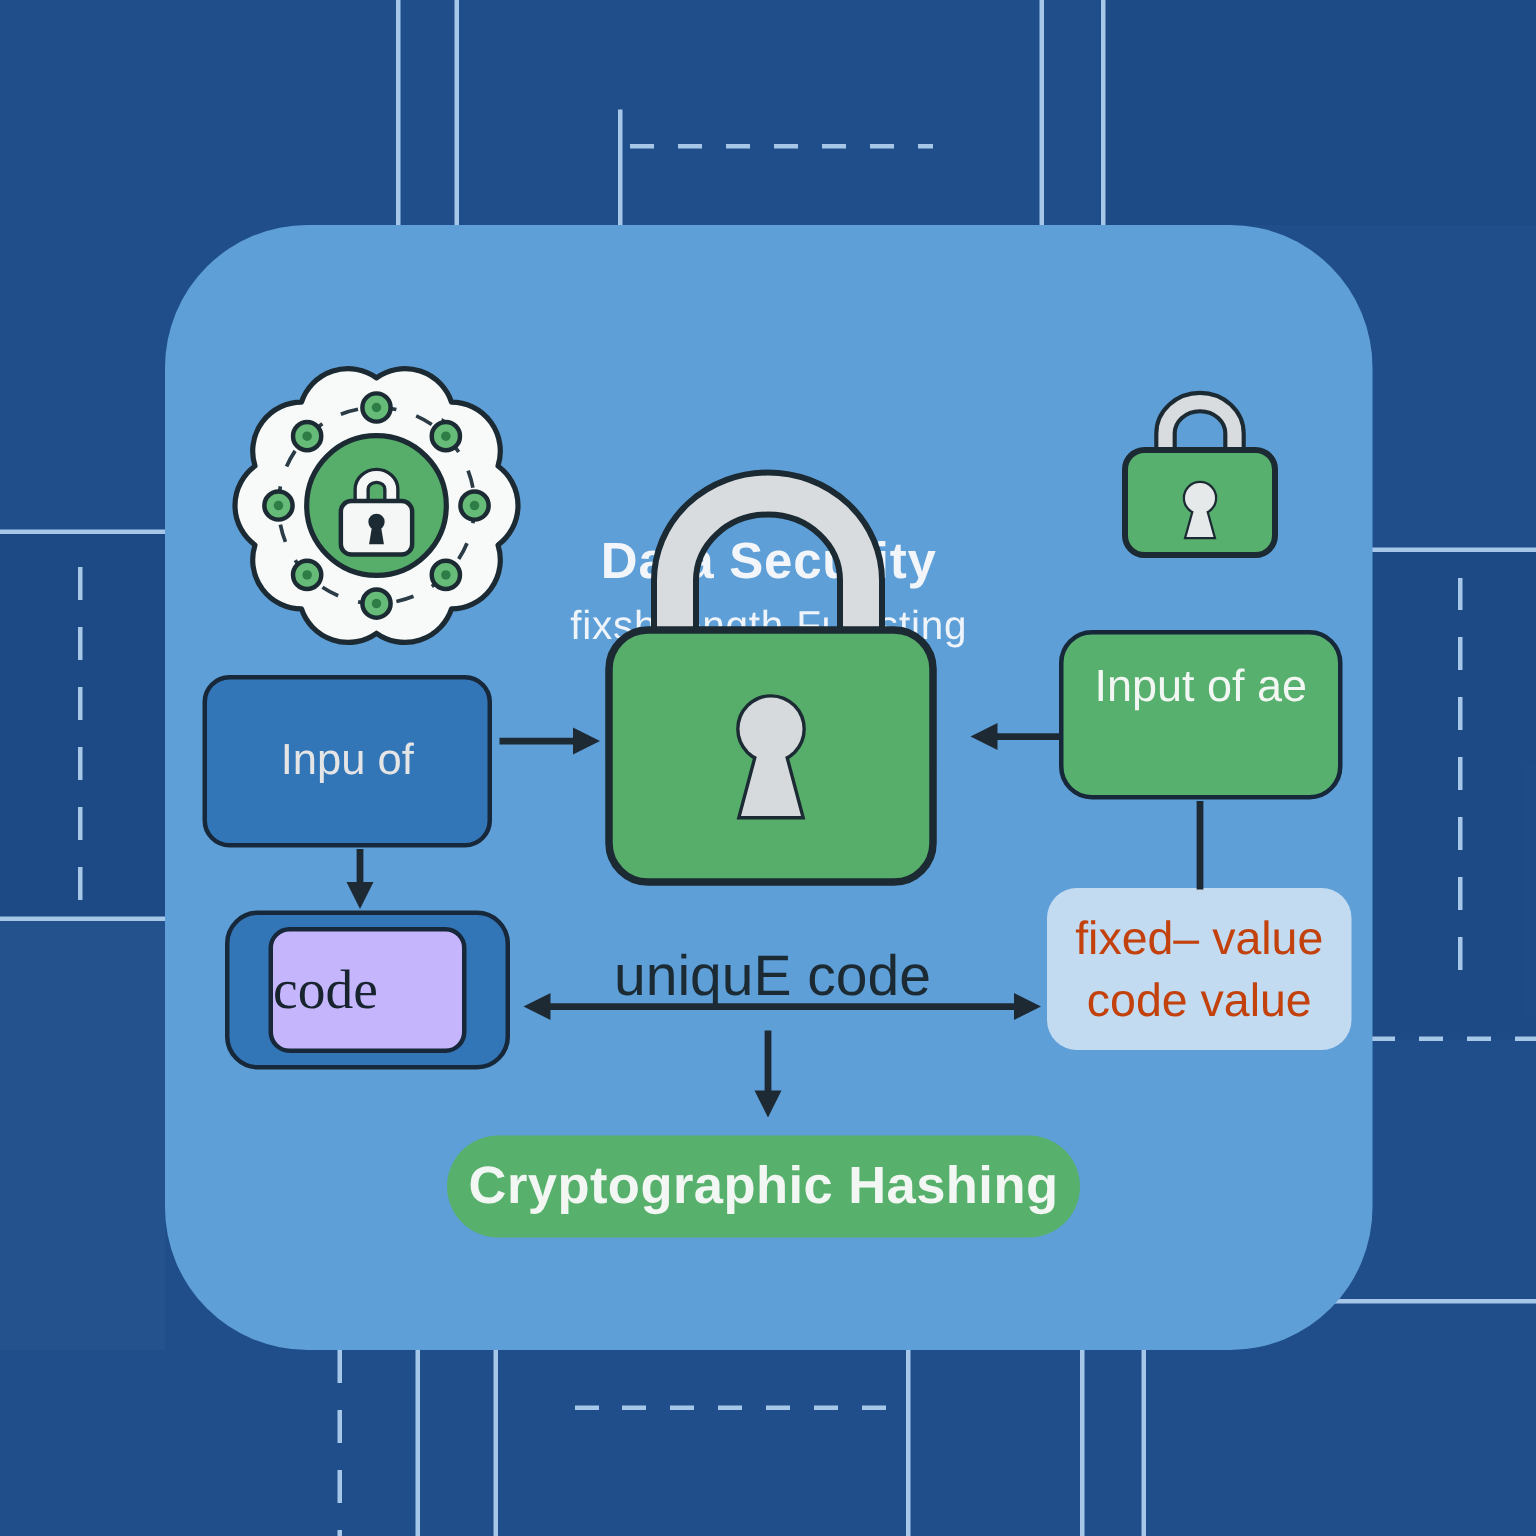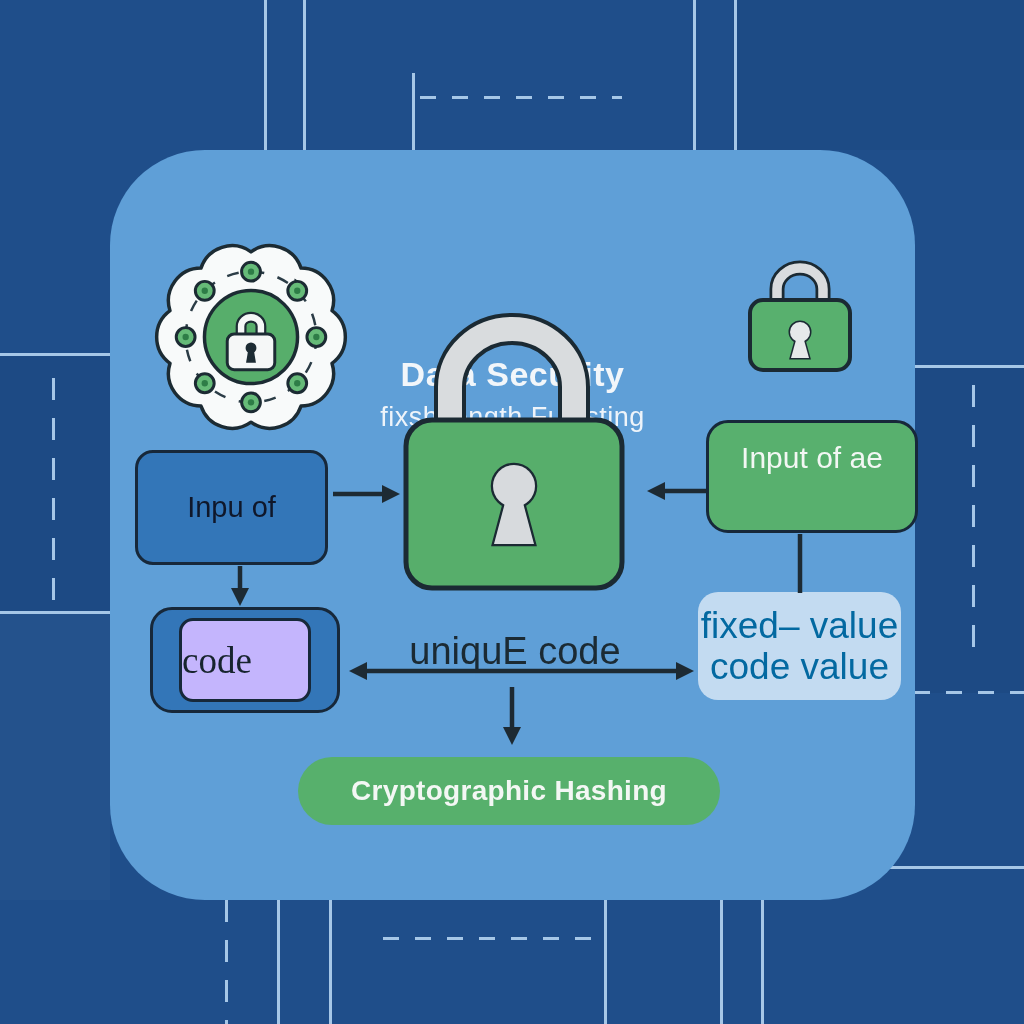--- a/index.html
+++ b/index.html
@@ -15,36 +15,36 @@
         border-radius:95px;background:#5f9fd7;}
   .title{position:absolute;left:0;top:205px;width:805px;text-align:center;
          color:#f2f6fa;font-size:34px;font-weight:700;letter-spacing:.5px;}
   .subtitle{position:absolute;left:0;top:252px;width:805px;text-align:center;
          color:#eef4fa;font-size:27px;font-weight:500;letter-spacing:.5px;}
   .icon{position:absolute;}
   .flow{position:absolute;left:0;top:0;width:1024px;height:1024px;pointer-events:none;}
   .box{position:absolute;box-sizing:border-box;display:flex;flex-direction:column;
        align-items:center;justify-content:center;text-align:center;}
   .box-left{left:135px;top:450px;width:193px;height:115px;border-radius:18px;
-       background:#3376b8;border:3.5px solid #17283a;color:#0f172a;
+       background:#3376b8;border:3.5px solid #17283a;color:#e5e5e5;
        font-size:29px;font-weight:500;line-height:39px;}
-  .box-right{left:706px;top:420px;width:212px;height:113px;border-radius:22px;
+  .box-right{left:706px;top:420px;width:189px;height:113px;border-radius:22px;
        background:#58b06e;border:3.5px solid #17283a;color:#f2f7f3;
        font-size:30px;font-weight:500;justify-content:flex-start;padding-top:18px;}
   .code-outer{left:150px;top:607px;width:190px;height:106px;border-radius:22px;
        background:#3376b8;border:3.5px solid #17283a;}
   .code-inner{position:relative;width:126px;height:78px;border-radius:14px;
        background:#c4b5fd;border:3px solid #17283a;display:flex;align-items:center;
        justify-content:flex-start;color:#17242e;font-size:37px;font-family:Liberation Serif, serif;}
   .unique{position:absolute;left:340px;top:630px;width:350px;text-align:center;
        color:#1b2a33;font-size:38px;font-weight:500;}
   .hash-box{left:698px;top:592px;width:203px;height:108px;border-radius:20px;
-       background:#c3dbf1;color:#0369a1;font-size:37px;font-weight:500;line-height:41px;}
+       background:#c3dbf1;color:#c2410c;font-size:31px;font-weight:500;line-height:41px;}
   .banner{left:298px;top:757px;width:422px;height:68px;border-radius:34px;
-       background:#57b06c;color:#f3f7f4;font-size:28px;font-weight:700;letter-spacing:.3px;}
+       background:#57b06c;color:#f3f7f4;font-size:35px;font-weight:700;letter-spacing:.3px;}
 </style>
 </head>
 <body>
 
 <div class="stage">
 
   <div class="patch" style="left:0;top:354px;width:110px;height:258px;background:rgba(0,0,0,.045)"></div>
   <div class="patch" style="left:914px;top:366px;width:110px;height:327px;background:rgba(0,0,0,.04)"></div>
   <div class="patch" style="left:733px;top:0;width:291px;height:150px;background:rgba(0,0,0,.035)"></div>
   <div class="patch" style="left:0;top:612px;width:110px;height:288px;background:rgba(255,255,255,.025)"></div>

